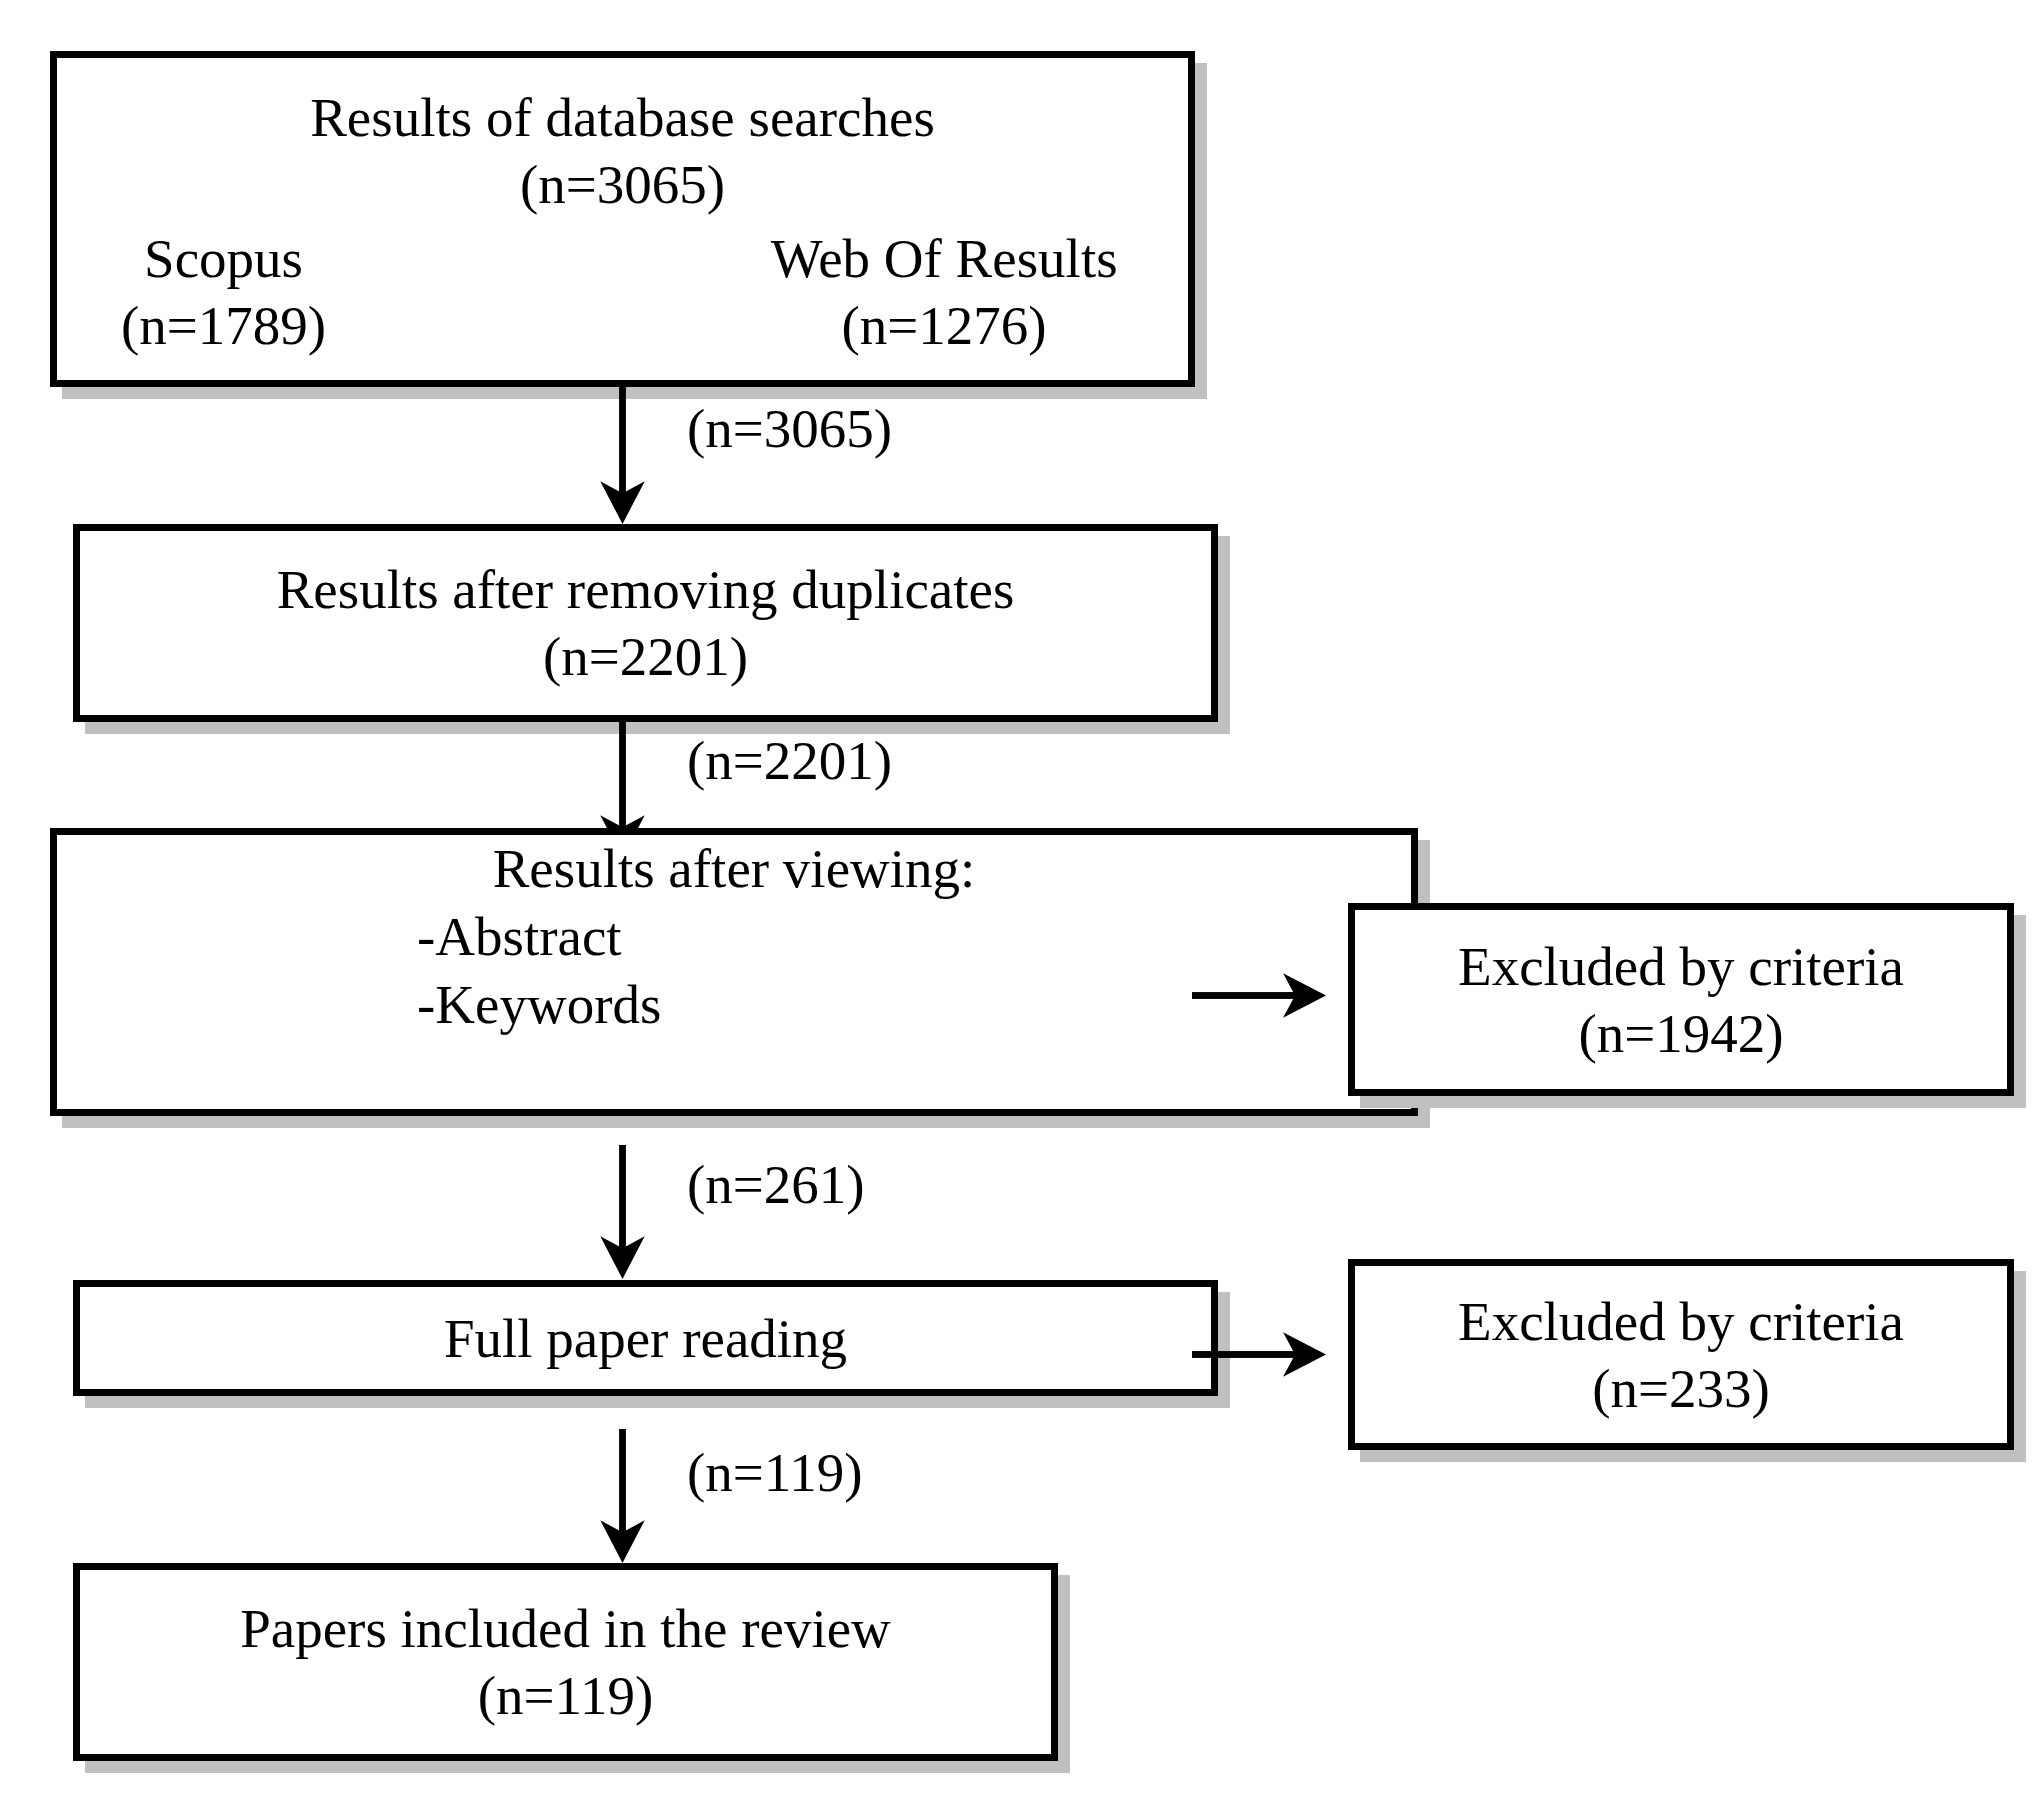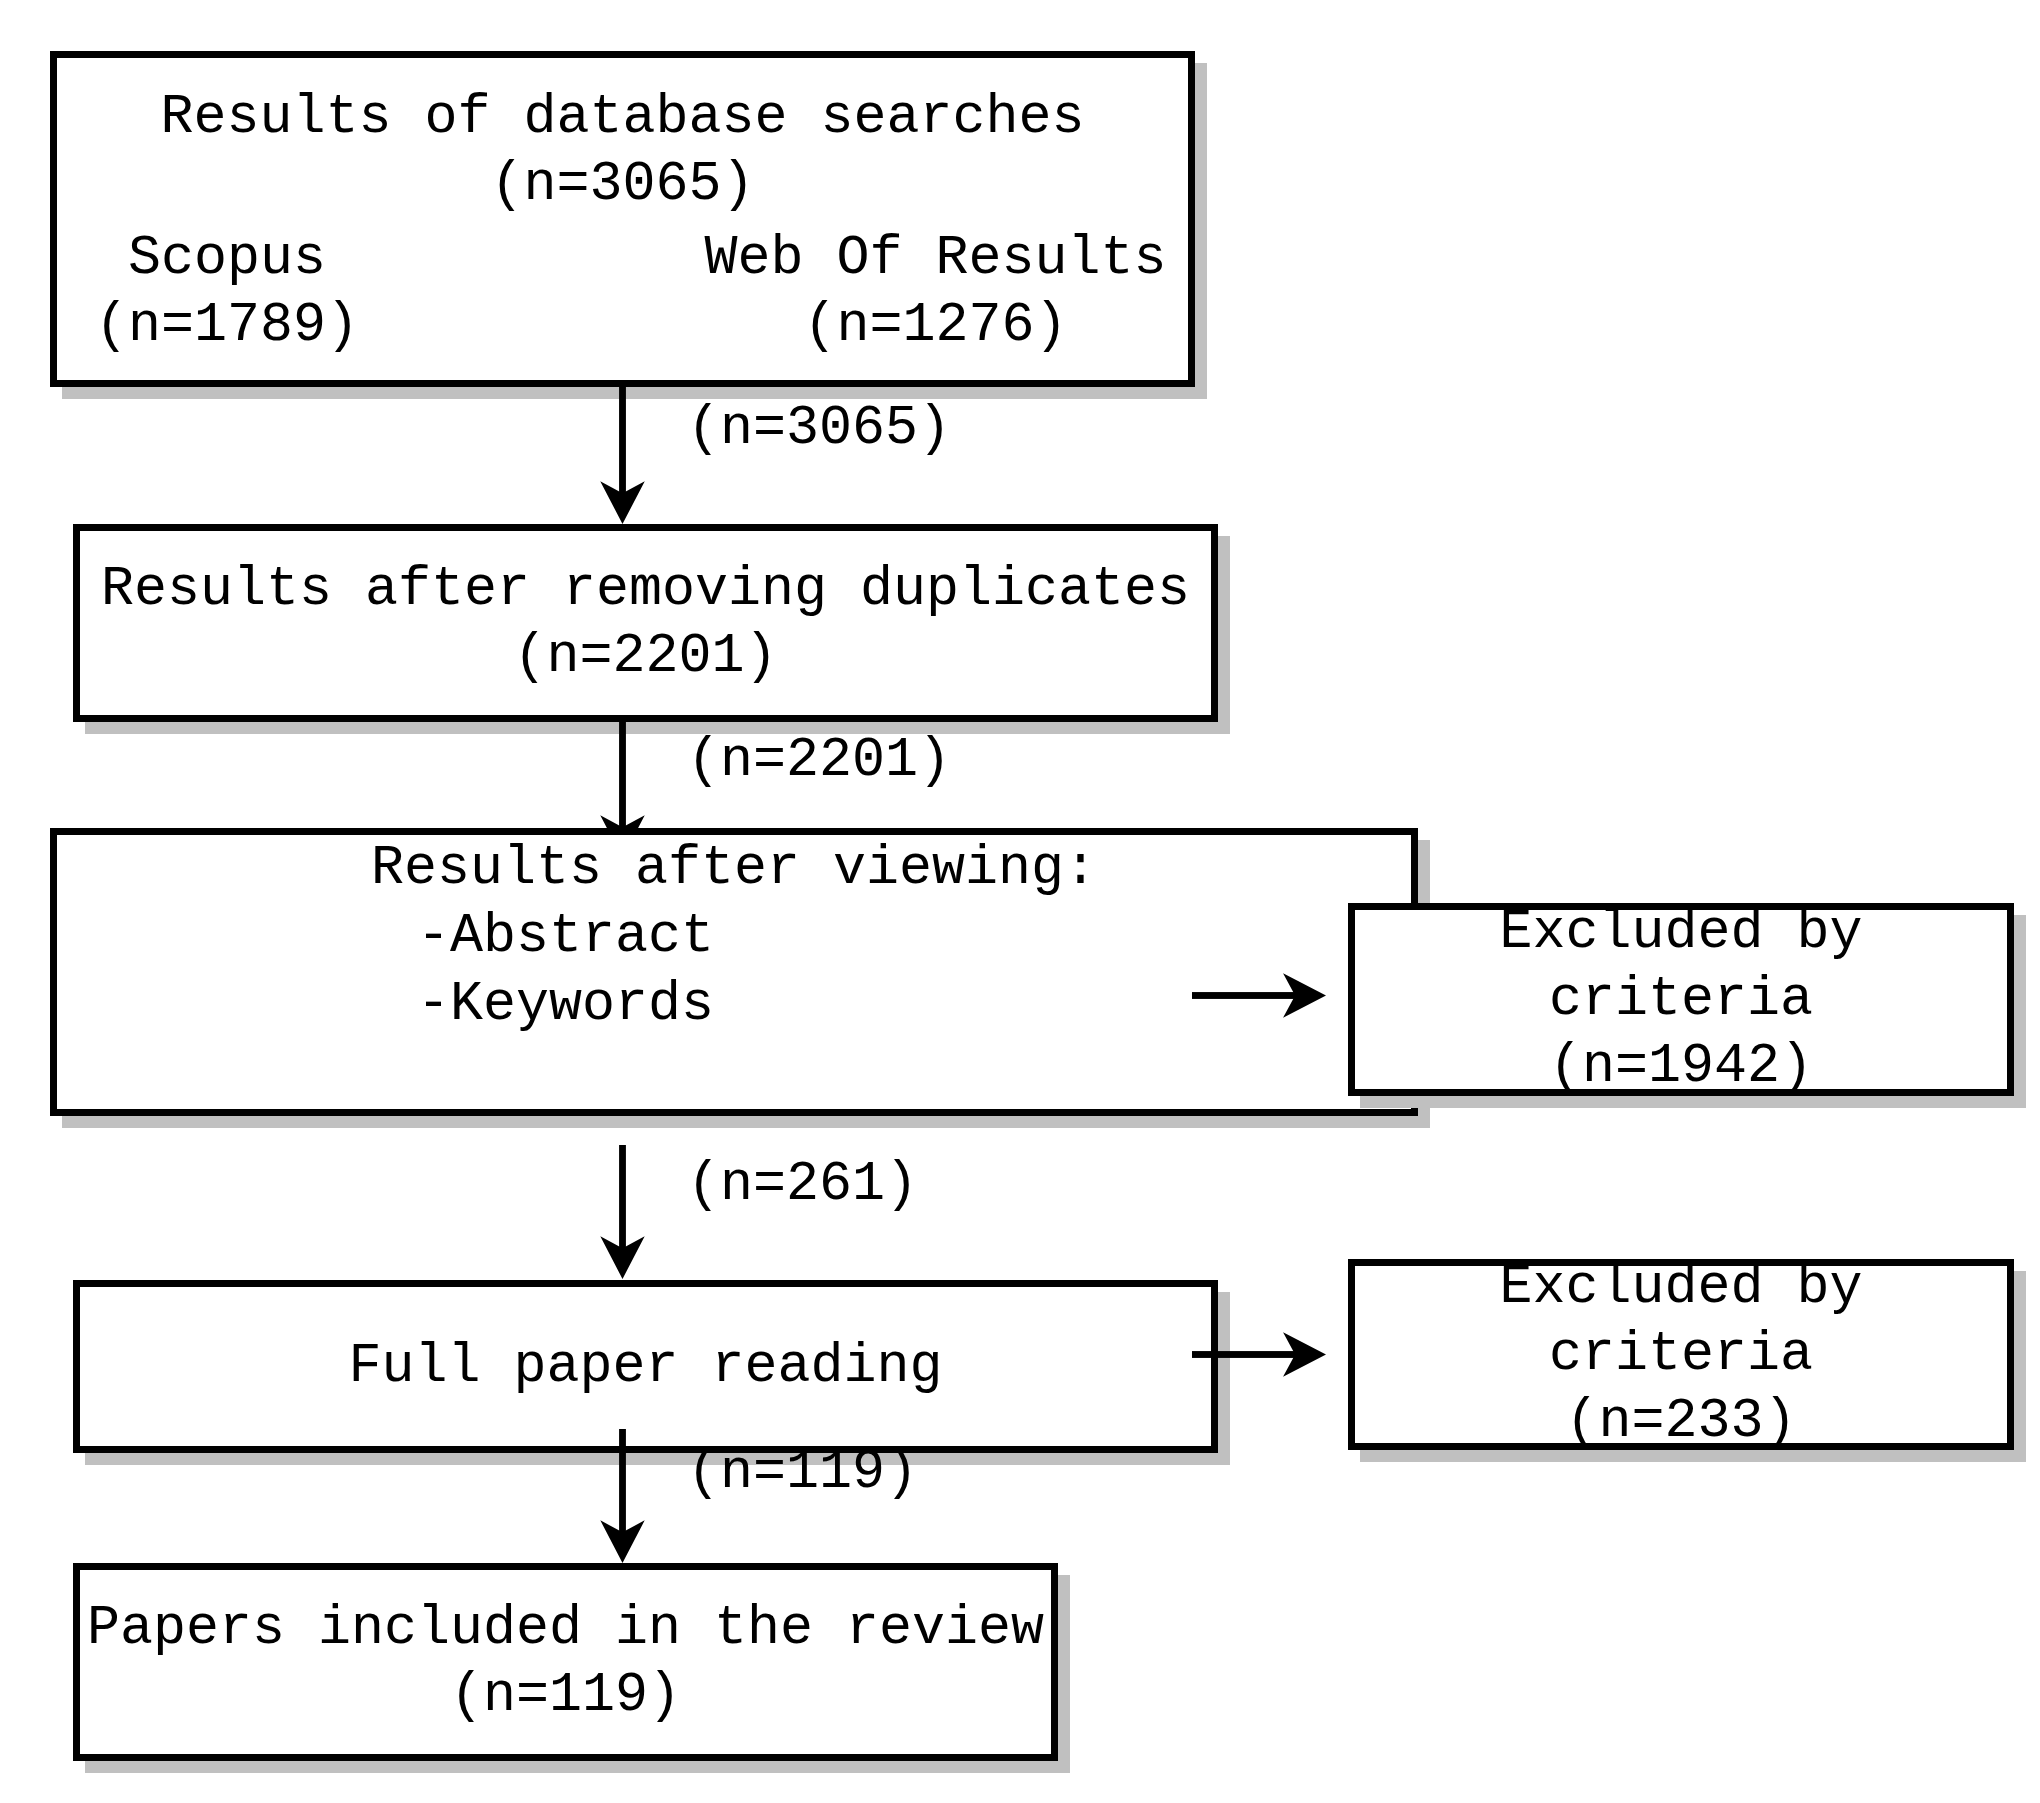--- a/index.html
+++ b/index.html
@@ -5,21 +5,21 @@
   html, body {
     margin: 0;
     padding: 0;
     background: #ffffff;
   }
   #canvas {
     position: relative;
     width: 2040px;
     height: 1804px;
     background: #ffffff;
-    font-family: Liberation Mono, monospace;
+    font-family: Liberation Serif, serif;
     font-size: 55px;
     line-height: 67px;
     color: #000000;
     overflow: hidden;
   }
   .box {
     position: absolute;
     box-sizing: border-box;
     background: #ffffff;
     border: 7.7px solid #000000;
@@ -29,21 +29,21 @@
   .box.flex-center {
     display: flex;
     flex-direction: column;
     justify-content: center;
     margin-left: 23px;
   }
   
   #box-database-searches { left: 50px;  top: 51px;   width: 1145px; height: 336px; padding-top: 26px; }
   #box-removing-duplicates { left: 50px; top: 524px;  width: 1145px; height: 198px; }
   #box-after-viewing     { left: 50px;  top: 828px; width: 1368px; height: 288px; line-height: 68px; }
-  #box-full-paper        { left: 50px;  top: 1280px; width: 1145px; height: 173px; }
+  #box-full-paper        { left: 50px;  top: 1280px; width: 1145px; height: 116px; }
   #box-papers-included   { left: 50px;  top: 1563px; width: 985px; height: 198px; }
   
   #box-excluded-1 { left: 1325px; top: 903px; width: 666px; height: 193px; }
   #box-excluded-2 { left: 1325px; top: 1259px; width: 666px; height: 191px; }
 
   .sources-row {
     display: flex;
     justify-content: space-between;
     margin-top: 6.8px;
     padding-left: 38px;

